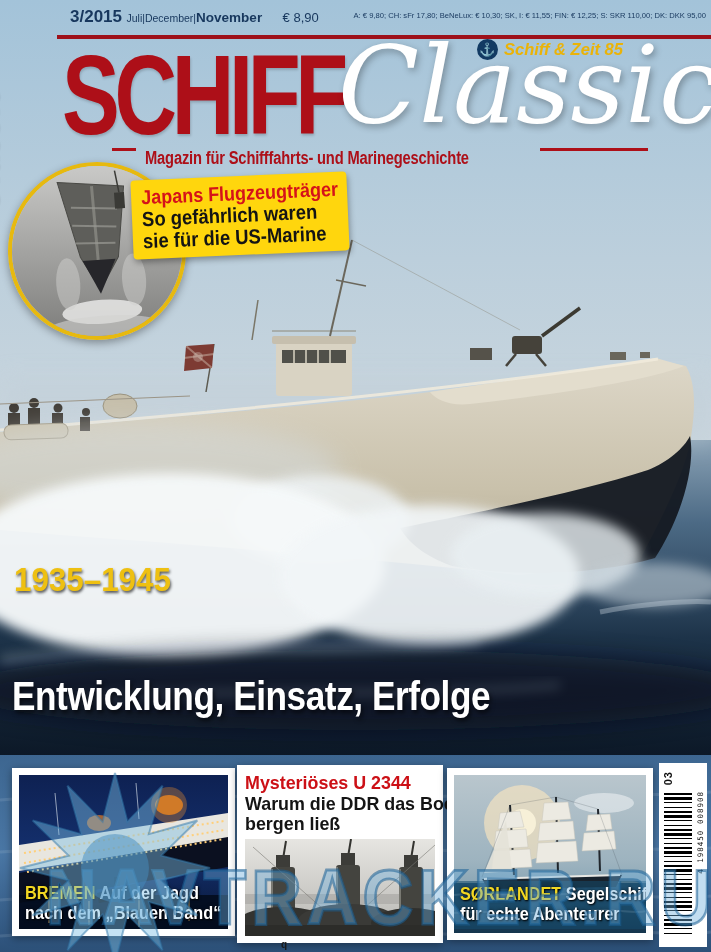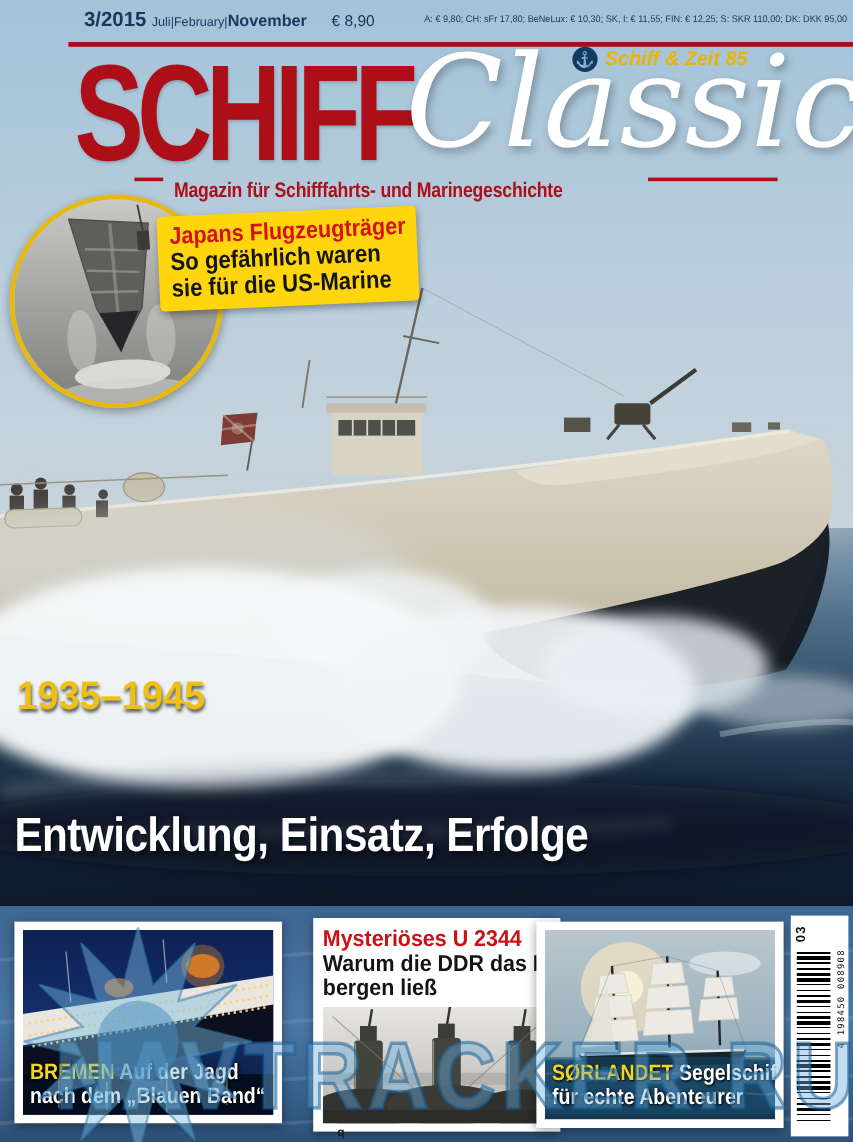--- a/index.html
+++ b/index.html
@@ -70,21 +70,21 @@
     line-height:1; letter-spacing:-2px; z-index:5;
     text-shadow:3px 4px 7px rgba(0,0,0,.6); white-space:nowrap;}
   .sub-title{left:12px; top:674px; color:#fff; font-weight:800; font-size:40px;
     z-index:5; letter-spacing:-.5px; transform:scaleX(.88); transform-origin:left;
     text-shadow:2px 3px 5px rgba(0,0,0,.6); white-space:nowrap;}
 
   
   .panel{position:absolute; background:#fff; box-shadow:0 2px 8px rgba(0,0,0,.4); z-index:10;}
   .p1{left:12px; top:768px; width:223px; height:168px; padding:7px;}
   .p2{left:237px; top:765px; width:206px; height:178px; padding:8px 8px 7px;
-    display:flex; flex-direction:column;margin-left:24px;}
+    display:flex; flex-direction:column;}
   .p3{left:447px; top:768px; width:206px; height:172px; padding:7px;}
   .photo-fill{position:relative; width:100%; height:100%; overflow:hidden;}
   .caption{position:absolute; left:6px; bottom:6px; z-index:3; line-height:1.08;}
   .cap-line{font-weight:800; font-size:18.5px; white-space:nowrap;
     transform:scaleX(.88); transform-origin:left;
     color:#fff; text-shadow:1px 1px 2px #000, 0 0 4px rgba(0,0,0,.6);}
   .cap-hl{color:#f2d722;}
   .p3 .cap-band{position:absolute; left:0; right:0; bottom:4px; z-index:2;
     background:rgba(22,74,108,.55); padding:3px 6px 5px;}
   .p3 .caption{position:relative; left:0; bottom:0;}
@@ -225,21 +225,21 @@
     <g stroke="#dfe9f2" stroke-width="3" fill="none" opacity="0.12">
       <path d="M0,800 C80,792 160,804 240,796 C320,788 400,802 480,794 C560,786 640,800 711,792"></path>
       <path d="M0,852 C90,846 170,858 260,850 C350,842 440,856 530,848 C600,842 660,854 711,848"></path>
       <path d="M0,900 C80,894 170,906 260,898 C350,890 440,904 530,896 C610,890 670,902 711,896"></path>
       <path d="M0,936 C90,930 180,942 270,934 C360,926 460,940 550,932 C620,926 670,938 711,932"></path>
     </g>
   </svg>
 
   <div class="abs issue-line">
     <span class="iss">3/2015</span>
-    <span class="mon">Juli|February|</span><span class="monb">November</span>
+    <span class="mon">Juli|December|</span><span class="monb">November</span>
     <span class="prc">€ 8,90</span>
   </div>
   <div class="abs intl-prices">A: € 9,80; CH: sFr 17,80; BeNeLux: € 10,30; SK, I: € 11,55; FIN: € 12,25; S: SKR 110,00; DK: DKK 95,00</div>
   <div class="abs red-rule"></div>
 
   <div class="abs spine">
     <span class="spine-red">SCHIFF</span>
     <span class="spine-it">Classic</span>
   </div>
 

